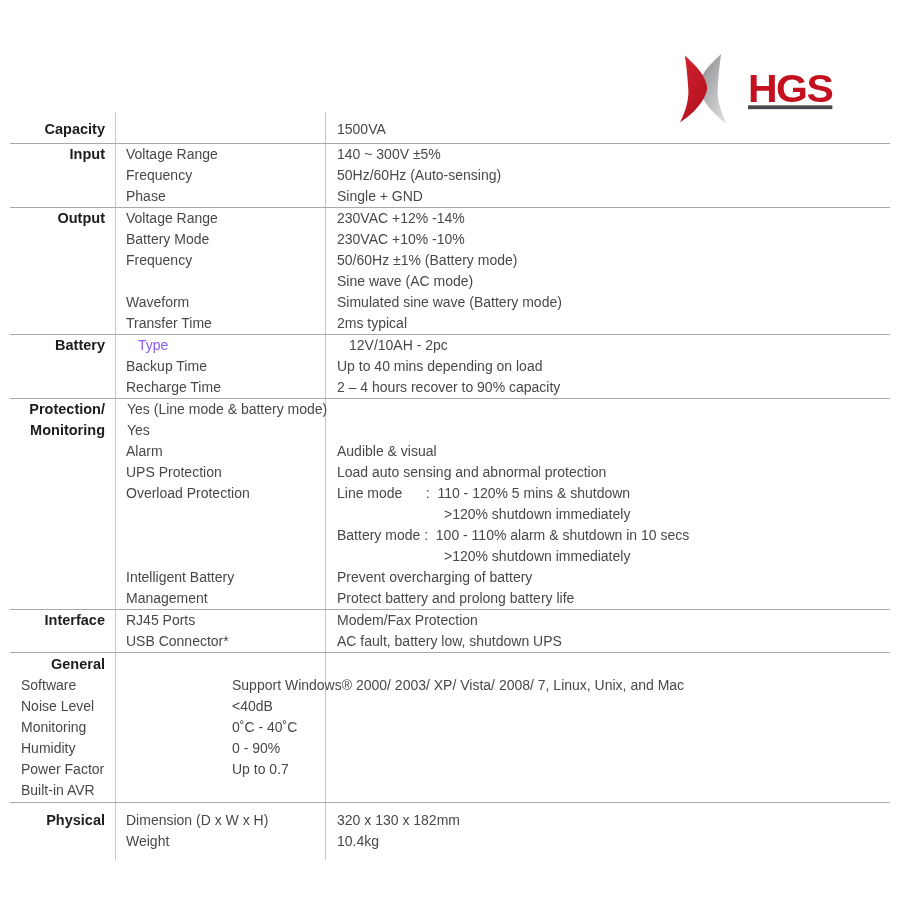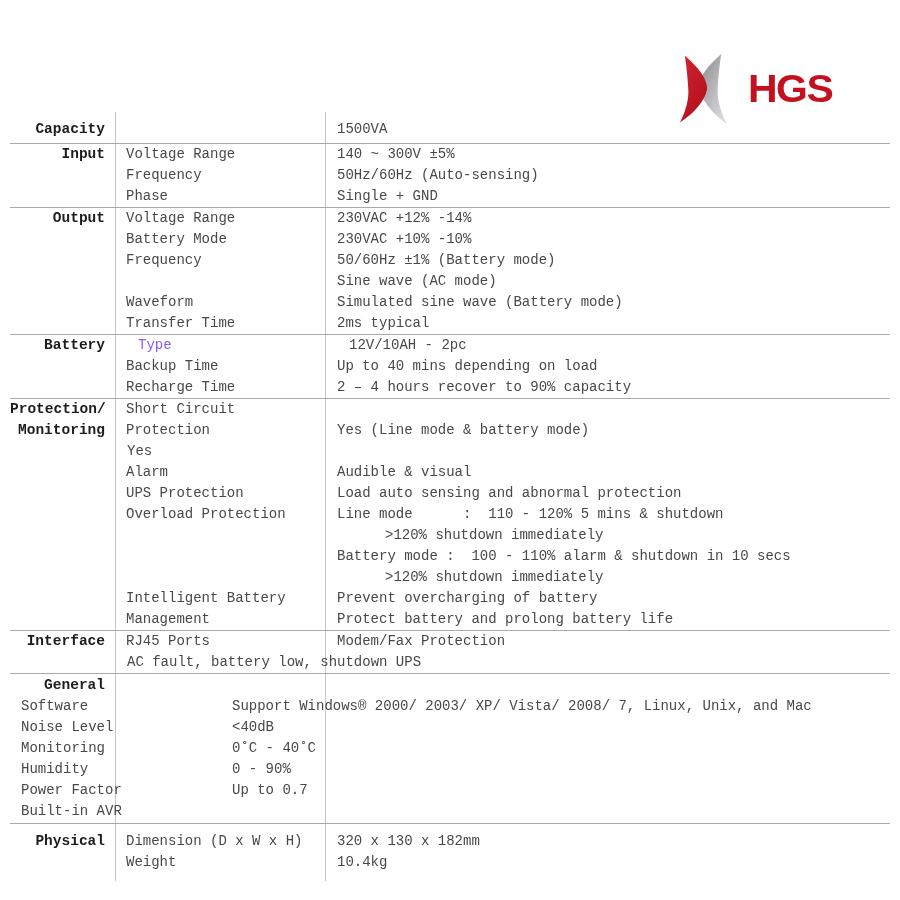--- a/index.html
+++ b/index.html
@@ -20,39 +20,39 @@
   }
 
   
   #logo {
     position: absolute;
     top: 54px;
     left: 663px;
     height: 70px;
     display: flex;
     align-items: center;
+    text-decoration: underline;
   }
   #logo svg { display: block; }
   #logo .wordmark {
     font-size: 41px;
     font-weight: 800;
     letter-spacing: -1.5px;
     color: #c4111f;
     margin-left: 5px;
     line-height: 70px;
     transform: scaleY(0.96);
   }
 
   
   #spec-table {
     position: absolute;
     left: 10px;
     top: 112px;
     width: 880px;
-    font-family: Liberation Mono, monospace;
   }
   .vline {
     position: absolute;
     top: 0;
     bottom: 0;
     width: 1px;
     background: #c6c6c6;
     z-index: 0;
   }
   .vline-1 { left: 105px; }
@@ -82,21 +82,21 @@
     flex-shrink: 0;
     box-sizing: border-box;
     padding-left: 11px;
   }
   .lbl.muted { color: #8b5cf6; margin-left: 12px; }
   .val {
     flex: 1;
     padding-left: 12px;
     white-space: pre;
   }
-  .val.indent { padding-left: 60px; }
+  .val.indent { padding-left: 119px; }
 
   
   .sec-capacity   { padding: 7px 0 3px; }
   .sec-general    { padding: 1px 0 1px; flex-direction: column; }
   .sec-physical   { padding: 7px 0 8px; }
 </style>
 </head>
 <body>
 
 <div id="page">
@@ -194,21 +194,20 @@
             <div class="row">
               <div class="lbl">Recharge Time</div>
               <div class="val">2 – 4 hours recover to 90% capacity</div>
             </div>
           </div>
         </div>
         <div class="section sec-protection">
           <div class="cat">Protection/ Monitoring</div>
           <div class="rows">
             <div class="row">
-              <div class="lbl">Short Circuit Protection</div>
               <div class="val">Yes (Line mode &amp; battery mode)</div>
             </div>
             <div class="row">
               <div class="val">Yes</div>
             </div>
             <div class="row">
               <div class="lbl">Alarm</div>
               <div class="val">Audible &amp; visual</div>
             </div>
             <div class="row">
@@ -242,20 +241,21 @@
           </div>
         </div>
         <div class="section sec-interface">
           <div class="cat">Interface</div>
           <div class="rows">
             <div class="row">
               <div class="lbl">RJ45 Ports</div>
               <div class="val">Modem/Fax Protection</div>
             </div>
             <div class="row">
+              <div class="lbl">USB Connector*</div>
               <div class="val">AC fault, battery low, shutdown UPS</div>
             </div>
           </div>
         </div>
         <div class="section sec-general">
           <div class="cat">General</div>
           <div class="rows">
             <div class="row">
               <div class="lbl">Software</div>
               <div class="val">Support Windows® 2000/ 2003/ XP/ Vista/ 2008/ 7, Linux, Unix, and Mac</div>

